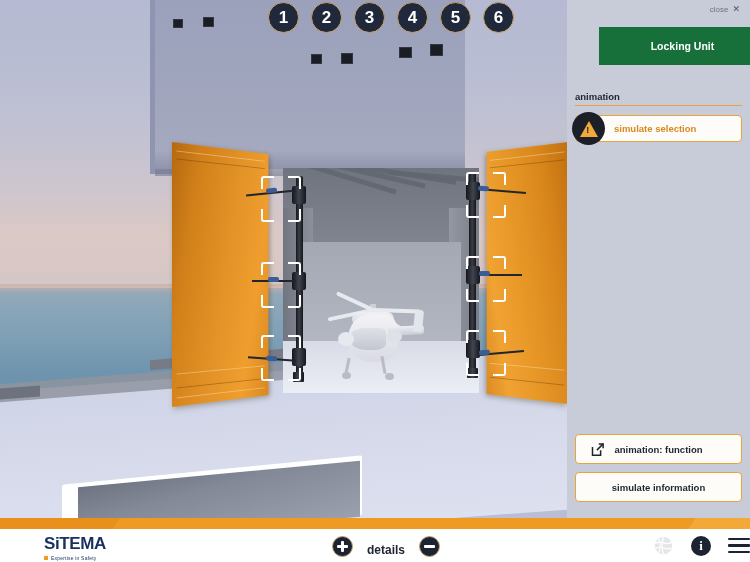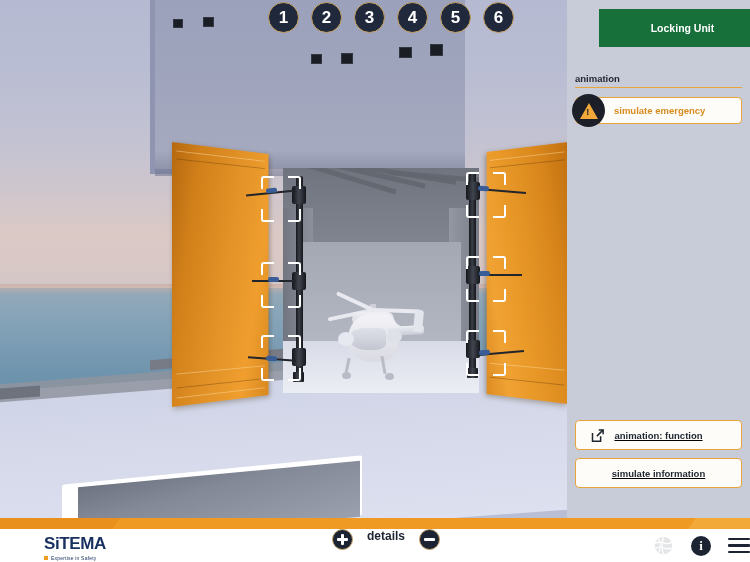--- a/index.html
+++ b/index.html
@@ -232,21 +232,21 @@
     width:0; height:0; border-left:9px solid transparent;
     border-right:9px solid transparent; border-bottom:16px solid #f0a93a;
     position:relative;
   }
   .warn-tri::after {
     content:"!"; position:absolute; left:-2.2px; top:4px;
     font-size:9px; font-weight:bold; color:#1c1f28;
   }
   .sim-btn span { margin-left:38px; font-size:9.5px; font-weight:bold; color:#d78a1e; }
 
-  .bottom-btns { position:absolute; left:8px; bottom:30px; width:167px;text-decoration:underline; }
+  .bottom-btns { position:absolute; left:8px; bottom:16px; width:167px; }
   .wbtn {
     height:30px; width:100%; background:#fdfcf8;
     border:1.3px solid #e8a33d; border-radius:4px;
     display:flex; align-items:center; justify-content:center;
     font-size:9.5px; font-weight:bold; color:#1e2430;
     cursor:pointer; margin-top:8px; position:relative;
   }
   .ext-icon { position:absolute; left:14px; width:15px; height:15px; }
 
   
@@ -265,21 +265,21 @@
   .footer {
     position:absolute; left:16px; top:529px; width:750px; height:33px;
     background:#ffffff; display:flex; align-items:center;
   }
   .logo { position:absolute; left:28px; top:5px; }
   .logo-main { font-size:17px; font-weight:bold; color:#17305e; letter-spacing:-.4px; font-family:"Liberation Sans", sans-serif; }
   .logo-sub { font-size:5px; color:#17305e; letter-spacing:.2px; margin-top:1px; display:flex; align-items:center; gap:3px; }
   .logo-dot { width:4px; height:4px; background:#ef9a23; display:inline-block; }
   .center-ctrl {
     position:absolute; left:316px; top:0; height:28px;
-    display:flex; align-items:flex-start; gap:14px;
+    display:flex; align-items:flex-end; gap:14px;
   }
   .circ-btn {
     width:21px; height:21px; border-radius:50%; background:#1c2433;
     border:1.2px solid #caa468; display:flex; align-items:center; justify-content:center;
     cursor:pointer; position:relative;
   }
   .circ-btn .h { position:absolute; width:11px; height:3px; background:#fff; border-radius:1px; }
   .circ-btn .v { position:absolute; width:3px; height:11px; background:#fff; border-radius:1px; }
   .details-label { font-size:12px; font-weight:bold; color:#1e2430; }
   .right-icons {
@@ -448,32 +448,36 @@
       <div class="step">
           <span>5</span>
         </div>
       <div class="step">
           <span>6</span>
         </div>
     </div>
   </div>
 
   <div class="sidebar">
+    <div class="close-row">
+      <span>close</span>
+      <span class="close-x">✕</span>
+    </div>
 
     <div class="btn-green">
       <span>Locking Unit</span>
     </div>
 
     <div style="height:23px;"></div>
     <div class="sec-label">animation</div>
     <div class="sim-btn">
       <div class="warn-circle">
         <div class="warn-tri"></div>
       </div>
-      <span>simulate emergency</span>
+      <span>simulate selection</span>
     </div>
 
     <div class="bottom-btns">
       <div class="wbtn">
         <svg class="ext-icon" viewBox="0 0 24 24" fill="none" stroke="#1e2430" stroke-width="2.4">
           <path d="M4 8 L4 21 L17 21 L17 13"></path>
           <path d="M11 13 L21 3"></path>
           <path d="M14 3 L21 3 L21 10"></path>
         </svg>
         <span>animation: function</span>

